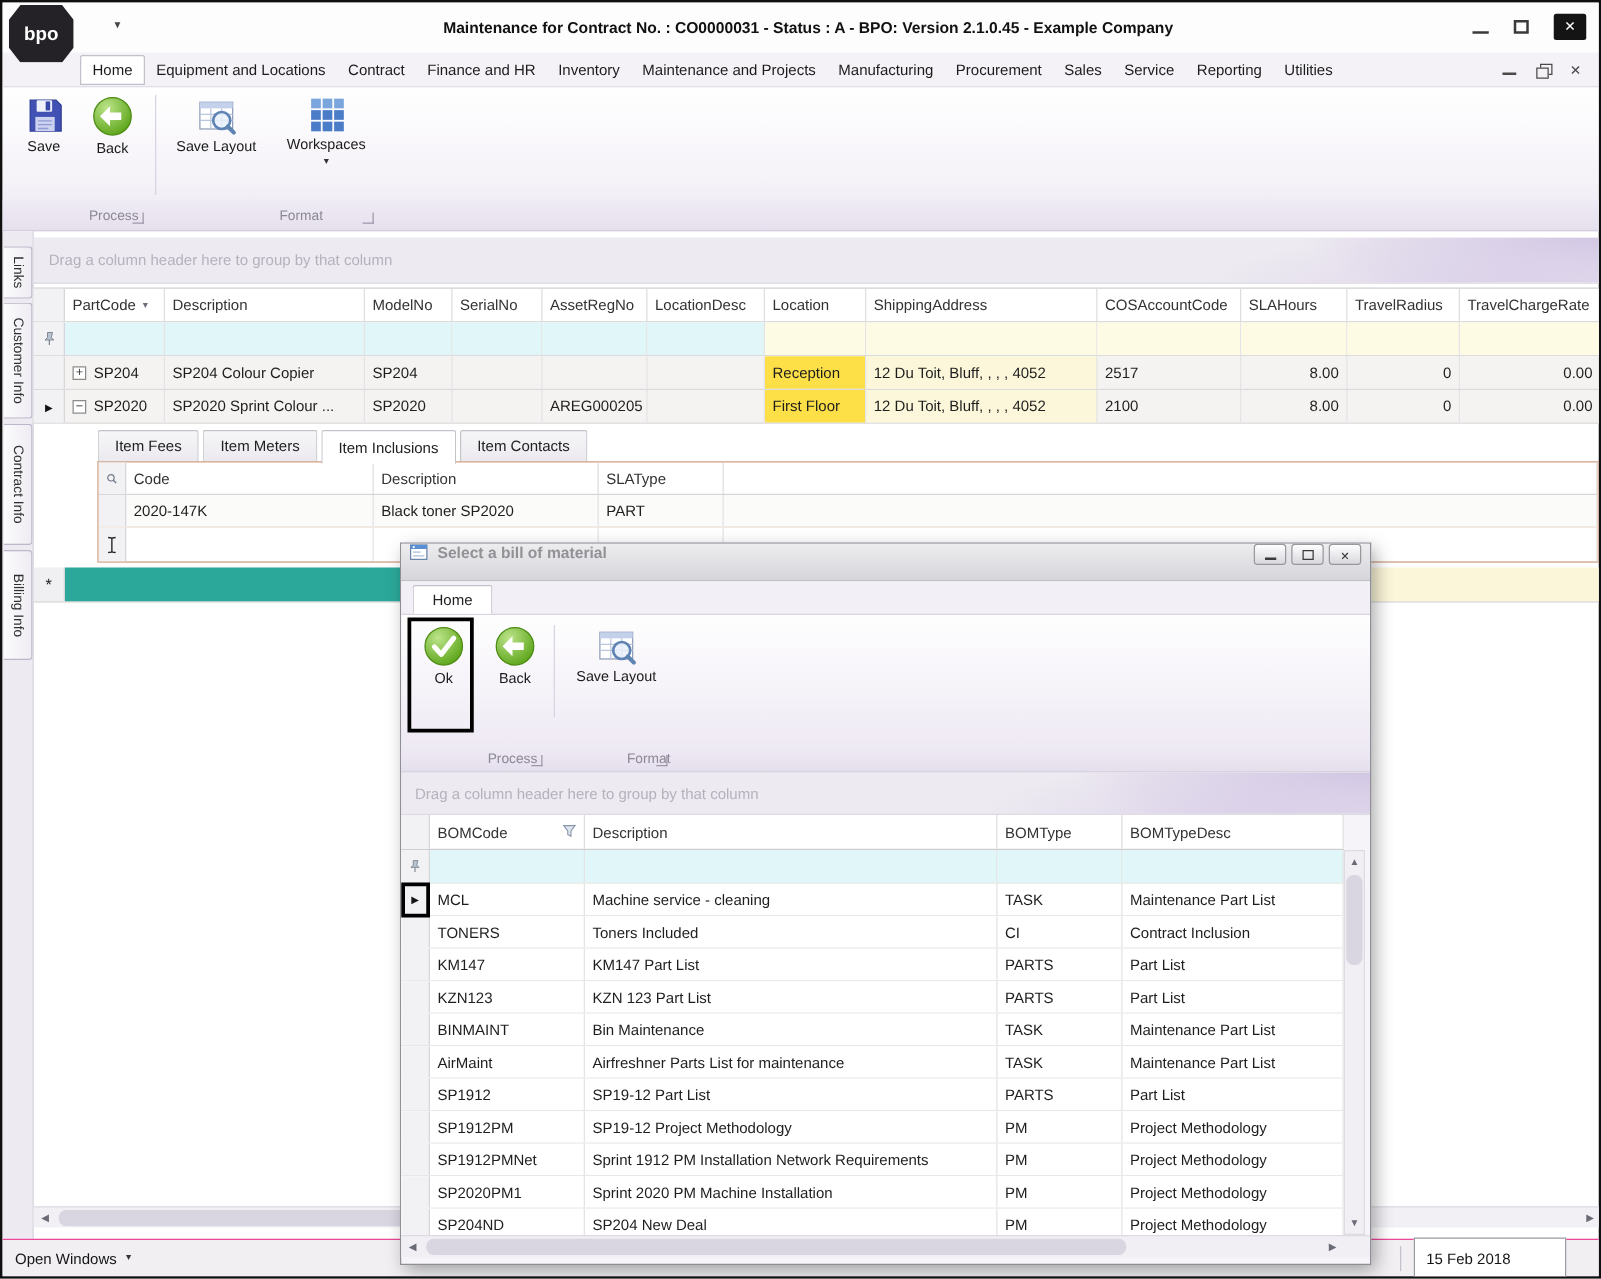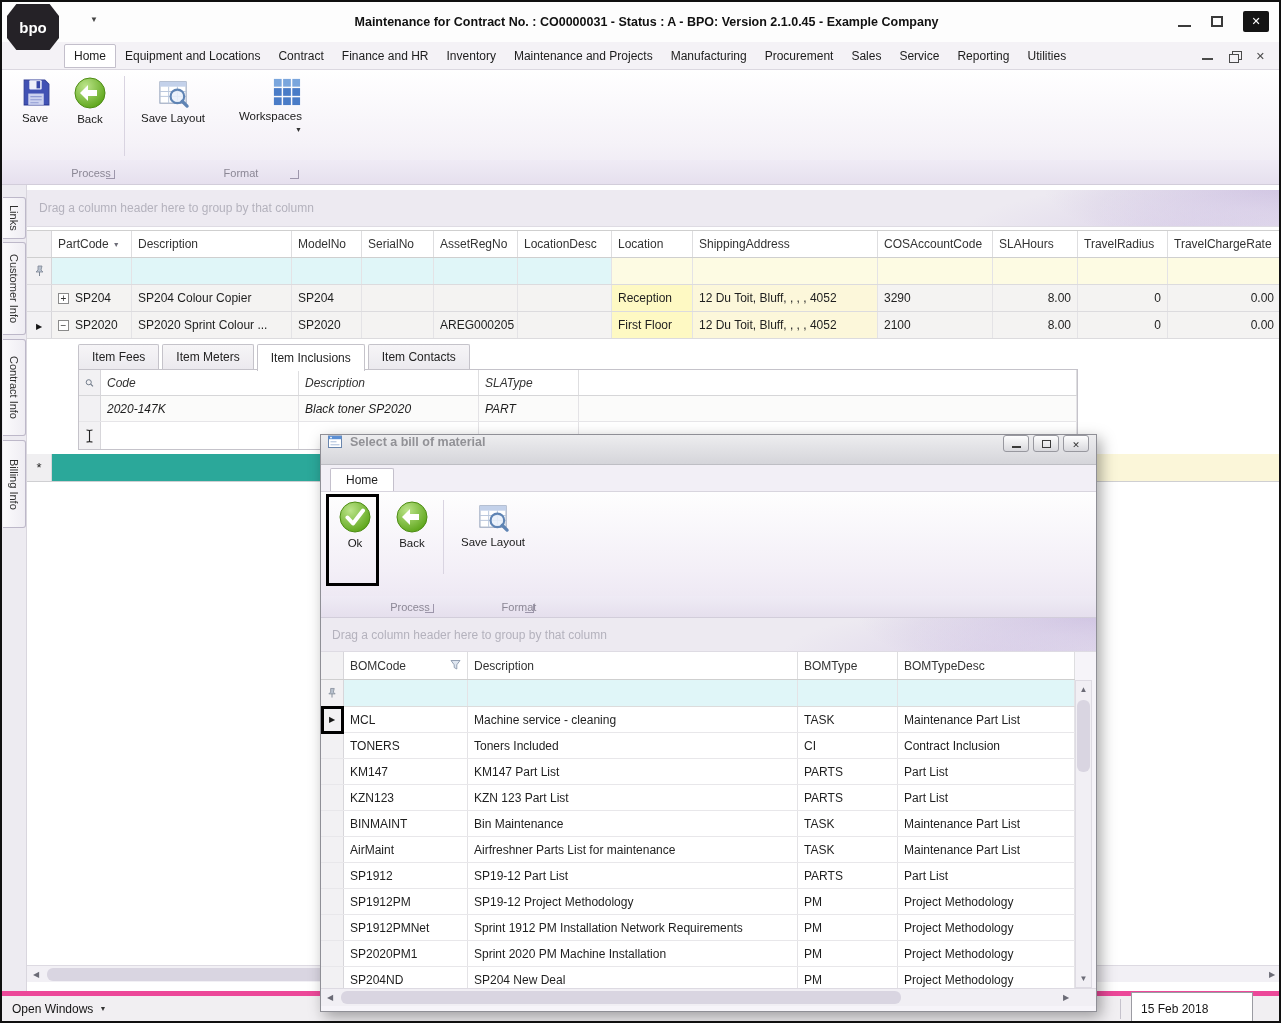--- a/index.html
+++ b/index.html
@@ -63,36 +63,36 @@
         background:#fff;border-top:1px solid #cfcfcf;border-bottom:1px solid #cfcfcf;}
   .mrow{position:absolute;left:25px;width:1254px;height:27px;display:grid;
         grid-template-columns:25px 80px 160px 70px 72px 84px 94px 81px 185px 115px 85px 90px 113px;
         background:#f4f3f2;border-bottom:1px solid #dcdbde;}
   .cell{border-right:1px solid #e4e3e6;padding:0 6px;display:flex;align-items:center;white-space:nowrap;overflow:hidden;font-size:12px;color:#1e1e1e;}
   .hc{border-right:1px solid #dedee0;padding:0 6px;display:flex;align-items:center;color:#333;white-space:nowrap;overflow:hidden;}
   .num{justify-content:flex-end;}
   .fcyan{background:#e0f6f8;}
   .fyel{background:#fdfbe3;}
   .celyel{background:#fcf7da;}
-  .celwhite{background:#fef9c3;}
+  .celwhite{background:#fde047;}
   .indcell{background:#f2f1f3;border-right:1px solid #d7d6da;display:flex;align-items:center;justify-content:center;}
   .filtr{margin-left:4px;font-size:7px;color:#6d6d78;}
   .filtr::before{content:"▼";}
   .expbox{width:11px;height:11px;border:1px solid #8a8a8a;background:#fff;display:inline-flex;align-items:center;justify-content:center;
         font-size:10px;line-height:9px;color:#333;margin-right:6px;flex:none;}
   .plus::before{content:"+";}
   .minus::before{content:"−";}
   .rowarrow::before{content:"▶";font-size:8px;color:#141414;}
 
   
   .dtabs{position:absolute;left:76px;top:342px;height:26px;display:flex;}
   .dtab{padding:5px 13px;font-size:12px;color:#222;background:linear-gradient(#f6f5f7,#ebe9ee);border:1px solid #c5c3ca;
         border-radius:2px 2px 0 0;margin-right:3px;border-bottom:none;cursor:default;}
   .dtab.active{background:#fff;position:relative;z-index:3;padding:6px 13px;margin-bottom:-1px;}
-  .dgrid{position:absolute;left:76px;top:367px;width:1000px;border:1px solid #c5c3ca;background:#f97316;z-index:2;font-style:italic;}
+  .dgrid{position:absolute;left:76px;top:367px;width:1201px;border:1px solid #c5c3ca;background:#f97316;z-index:2;}
   .drow{display:grid;grid-template-columns:22px 198px 180px 100px 1fr;height:26px;}
   .drow.h{border-bottom:1px solid #d6d6d8;background:#fff;}
   .drow.d{border-bottom:1px solid #e6e5e8;background:#fbfbfa;}
   .drow.e{height:27px;background:#fff;}
 
   
   .newrow{position:absolute;left:25px;top:452px;width:1254px;height:28px;display:grid;grid-template-columns:25px 826px 1fr;border-bottom:1px solid #cfcfd2;}
   .nr-ind{background:#f0eff1;border-right:1px solid #d7d6da;display:flex;align-items:center;justify-content:center;color:#222;font-size:13px;}
   .nr-teal{background:#2ba89a;}
   .nr-yel{background:#fbf6d9;border-left:1px solid #e7e2c8;}
@@ -100,21 +100,21 @@
   
   .mhscroll{position:absolute;left:25px;top:963px;width:1254px;height:17px;background:#f2f0f5;border-top:1px solid #dddae2;}
   .sarrow{position:absolute;top:1px;width:16px;height:15px;display:flex;align-items:center;justify-content:center;font-size:8px;color:#6b6b76;cursor:default;}
   .sarrow.l::before{content:"◀";}
   .sarrow.r::before{content:"▶";}
   .sarrow.u::before{content:"▲";}
   .sarrow.dn::before{content:"▼";}
   .mthumb{position:absolute;left:20px;top:2px;width:430px;height:13px;background:#d9d5e1;border-radius:6px;}
 
   
-  .statusbar{position:absolute;left:0;bottom:0;right:0;height:30px;background:#f1eff2;border-top:5px solid #ec4899;
+  .statusbar{position:absolute;left:0;bottom:0;right:0;height:30px;background:#f1eff2;border-top:1px solid #ec4899;
         display:flex;align-items:center;padding:0 10px;font-size:12px;color:#151515;}
   .ow-dd{font-size:7px;margin-left:6px;color:#333;}
   .ow-dd::before{content:"▼";}
   .sb-sep{width:1px;height:20px;background:#c5c2cc;margin-left:auto;margin-right:10px;}
   .datebox{width:122px;height:34px;border:1px solid #9b9ba2;background:#fff;display:flex;align-items:center;padding:0 9px;margin-right:16px;}
 
   
   .dialog{position:absolute;left:318px;top:432px;width:777px;height:578px;background:#f6f4f9;border:1px solid #8f8f96;
         box-shadow:4px 5px 14px rgba(0,0,0,.35);z-index:20;}
   .dlg-titlebar{height:30px;background:linear-gradient(#ededef,#d5d5da);border-bottom:1px solid #bebec4;
@@ -220,21 +220,21 @@
         <svg width="33" height="33" viewBox="0 0 34 34">
             <rect x="3" y="6" width="27" height="22" fill="#fff" stroke="#8b9bb5"></rect>
             <rect x="3" y="6" width="27" height="5" fill="#c3d1ea"></rect>
             <path d="M3 16h27M3 21h27M12 11v17M21 11v17" stroke="#b9c6dc" fill="none"></path>
             <circle cx="21" cy="21" r="7" fill="#e9f0fa" fill-opacity=".85" stroke="#5f84b4" stroke-width="2.2"></circle>
             <path d="M26 26l5 5" stroke="#5f84b4" stroke-width="3.4" stroke-linecap="round"></path>
           </svg>
       </span>
       <span>Save Layout</span>
     </div>
-    <div class="rbtn" style="left:218px;width:82px;align-items:flex-end;">
+    <div class="rbtn" style="left:218px;width:82px;">
       <span class="iconwrap">
         <svg width="31" height="31" viewBox="0 0 32 32">
             <g fill="#4a7cc7">
               <rect x="3" y="3" width="8" height="8" fill="#7aa6dd"></rect>
               <rect x="12.5" y="3" width="8" height="8" fill="#7aa6dd"></rect>
               <rect x="22" y="3" width="8" height="8" fill="#7aa6dd"></rect>
               <rect x="3" y="12.5" width="8" height="8"></rect>
               <rect x="12.5" y="12.5" width="8" height="8"></rect>
               <rect x="22" y="12.5" width="8" height="8"></rect>
               <rect x="3" y="22" width="8" height="8"></rect>
@@ -333,21 +333,21 @@
         <span class="expbox plus"></span>
         <span>SP204</span>
       </div>
     <div class="cell">SP204 Colour Copier</div>
     <div class="cell">SP204</div>
     <div class="cell"></div>
     <div class="cell"></div>
     <div class="cell"></div>
     <div class="cell celwhite">Reception</div>
     <div class="cell celyel">12 Du Toit, Bluff, , , , 4052</div>
-    <div class="cell">3290</div>
+    <div class="cell">2517</div>
     <div class="cell num">8.00</div>
     <div class="cell num">0</div>
     <div class="cell num">0.00</div>
   </div>
 
   <div class="mrow" style="top:310px;">
     <div class="cell indcell">
         <span class="rowarrow"></span>
       </div>
     <div class="cell">

